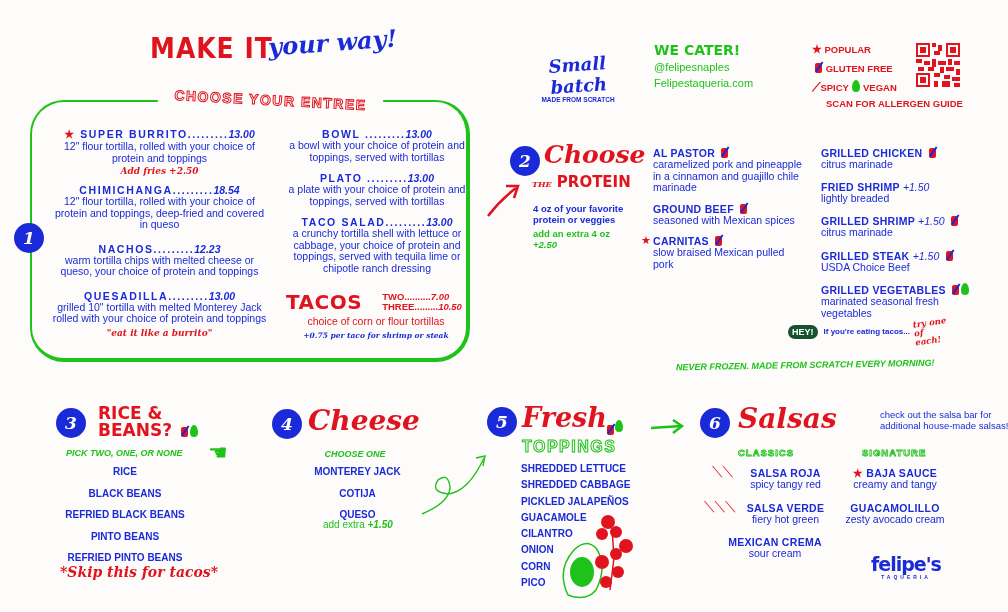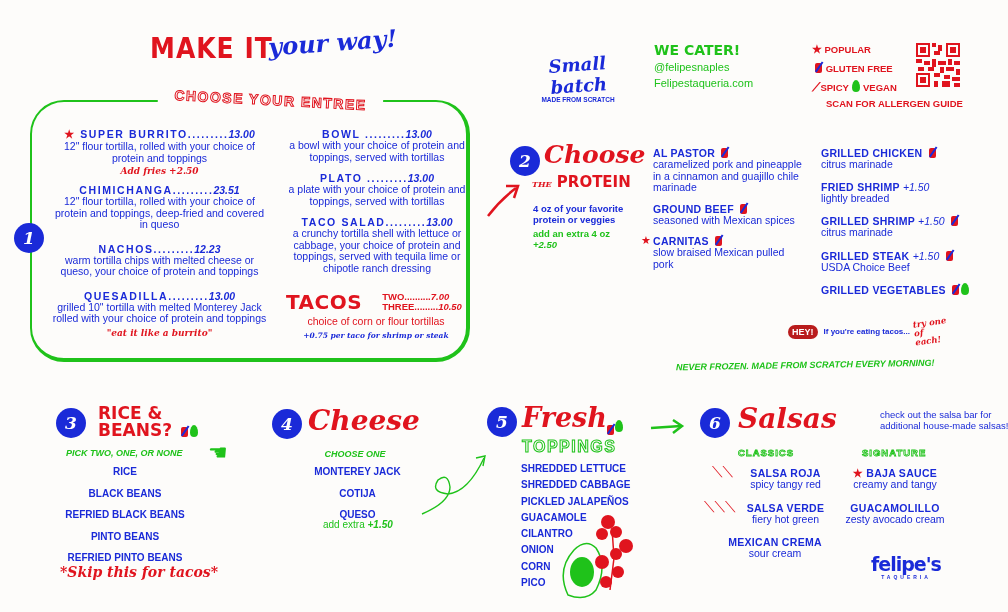--- a/index.html
+++ b/index.html
@@ -43,21 +43,21 @@
 <div class="circle" style="left:14px;top:223px;">1</div>
 
 
 <div class="abs center" style="left:52px;top:128px;width:215px;">
   <div style="margin-bottom:8px;">
     <div class="item-title"><span class="star">★</span> <span>SUPER BURRITO</span><span>.........</span><span class="price">13.00</span></div>
     <div class="desc">12" flour tortilla, rolled with your choice of protein and toppings</div>
     <div class="red script" style="font-size:9px;margin-top:2px;">Add fries +2.50</div>
   </div>
   <div style="margin-bottom:12px;">
-    <div class="item-title"><span>CHIMICHANGA</span><span>.........</span><span class="price">23.51</span></div>
+    <div class="item-title"><span>CHIMICHANGA</span><span>.........</span><span class="price">18.54</span></div>
     <div class="desc">12" flour tortilla, rolled with your choice of protein and toppings, deep-fried and covered in queso</div>
   </div>
   <div style="margin-bottom:12px;">
     <div class="item-title"><span>NACHOS</span><span>.........</span><span class="price">12.23</span></div>
     <div class="desc">warm tortilla chips with melted cheese or queso, your choice of protein and toppings</div>
   </div>
   <div>
     <div class="item-title"><span>QUESADILLA</span><span>.........</span><span class="price">13.00</span></div>
     <div class="desc">grilled 10" tortilla with melted Monterey Jack rolled with your choice of protein and toppings</div>
     <div class="red script" style="font-size:9px;margin-top:3px;">"eat it like a burrito"</div>
@@ -196,26 +196,27 @@
   <div style="margin-bottom:10px;">
     <div class="prot-title"><span>GRILLED SHRIMP</span> <span class="price" style="font-weight:400;">+1.50</span> <span class="gf"></span></div>
     <div class="prot-desc">citrus marinade</div>
   </div>
   <div style="margin-bottom:10px;">
     <div class="prot-title"><span>GRILLED STEAK</span> <span class="price" style="font-weight:400;">+1.50</span> <span class="gf"></span></div>
     <div class="prot-desc">USDA Choice Beef</div>
   </div>
   <div>
     <div class="prot-title"><span>GRILLED VEGETABLES</span> <span class="gf"></span><span class="leaf"></span></div>
+    <div class="prot-desc">marinated seasonal fresh vegetables</div>
   </div>
 </div>
 
 
 <div class="abs" style="left:788px;top:318px;display:flex;align-items:center;">
-  <span style="background:#b91c1c;color:#fff;font-size:9px;font-weight:900;padding:2px 4px;border-radius:8px;">HEY!</span>
+  <span style="background:#14532d;color:#fff;font-size:9px;font-weight:900;padding:2px 4px;border-radius:8px;">HEY!</span>
   <span class="blue" style="font-size:8px;font-weight:700;margin-left:6px;">If you're eating tacos...</span>
   <span class="red script" style="font-size:8.5px;margin-left:4px;width:38px;line-height:9px;transform:rotate(-8deg);display:inline-block;">try one of each!</span>
 </div>
 
 
 <div class="abs green" style="left:676px;top:360px;font-size:9px;font-weight:800;font-style:italic;transform:rotate(-1deg);">NEVER FROZEN. MADE FROM SCRATCH EVERY MORNING!</div>
 
 
 <div class="circle" style="left:56px;top:408px;">3</div>
 <div class="abs red" style="left:98px;top:405px;font-size:17px;font-weight:900;font-family:'DejaVu Sans',sans-serif;line-height:17px;">

